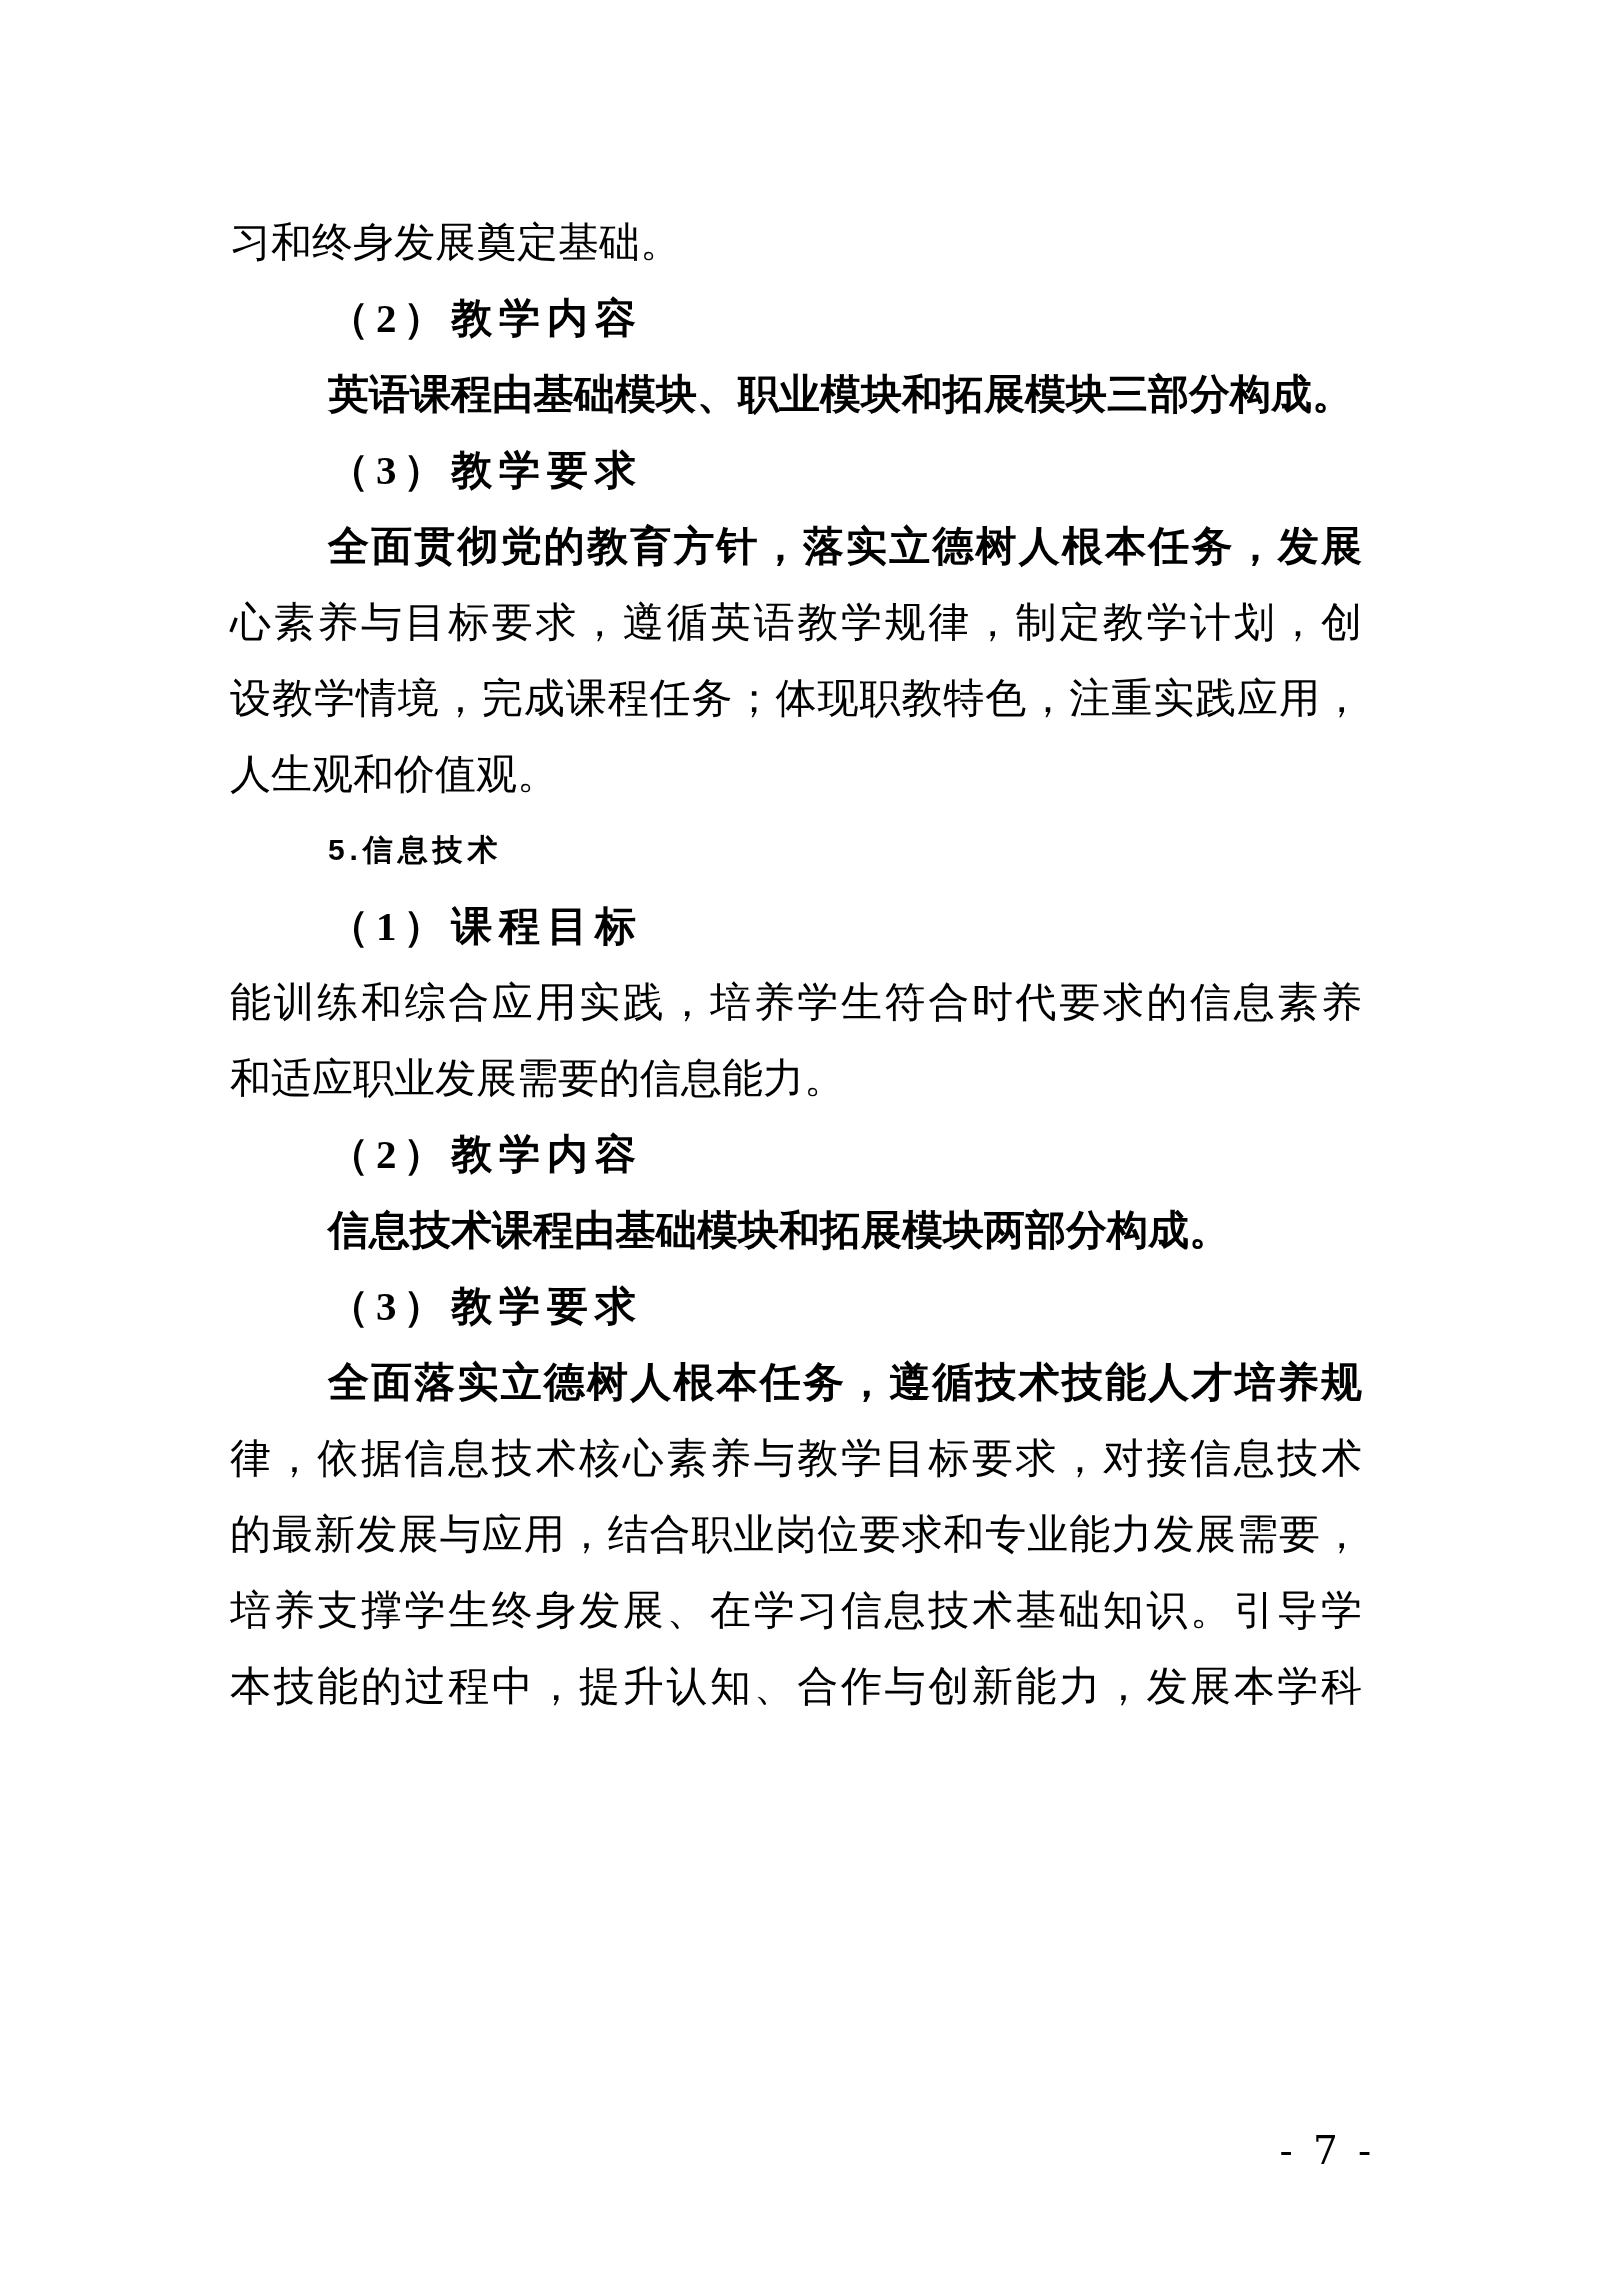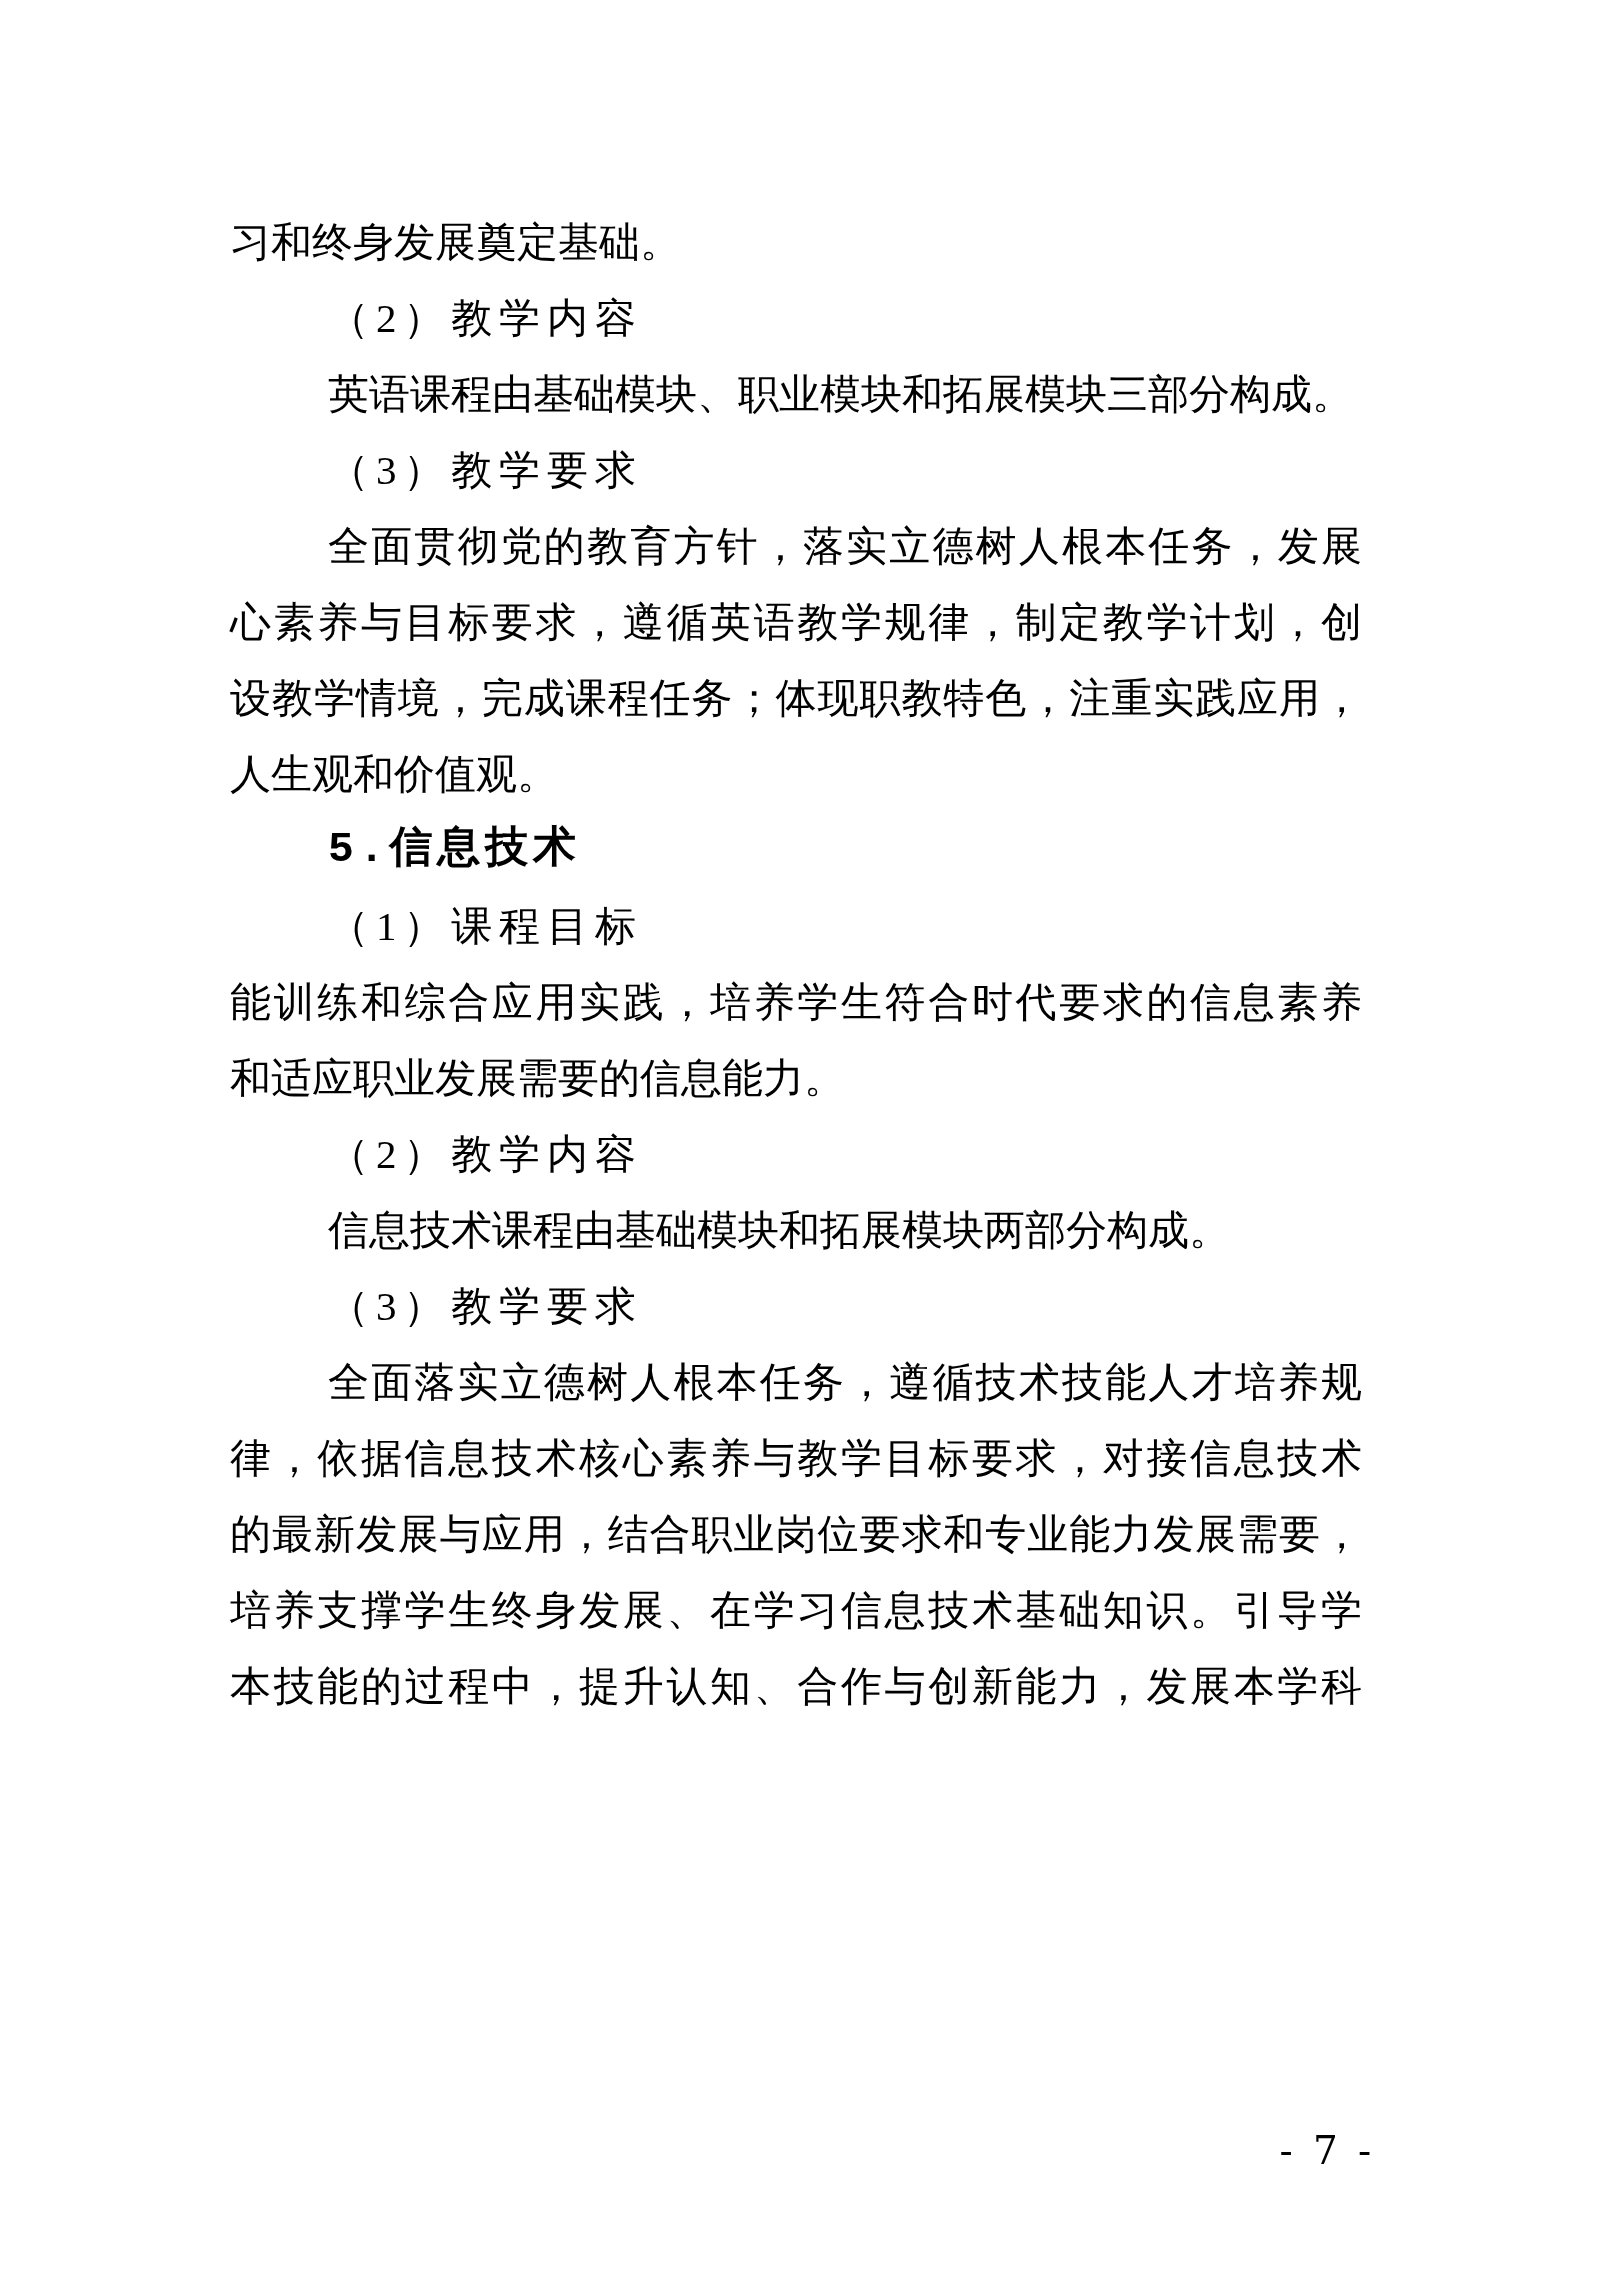--- a/index.html
+++ b/index.html
@@ -33,32 +33,33 @@
     font-size: 41px;
     line-height: 76px;
     height: 76px;
     white-space: normal;
     text-align: left;
     font-family: "Liberation Serif", serif;
     color: #000000;
   }
   .text-line.indent {
     padding-left: 98px;
+    font-weight: bold;
   }
   .text-line.fill {
     text-align: justify;
     text-align-last: justify;
   }
   .text-line.spaced {
     letter-spacing: 6.9px;
   }
   .text-line.bold {
     font-weight: bold;
-    font-family: Liberation Mono, monospace;
-    font-size: 43px;
+    font-family: Liberation Sans, sans-serif;
+    font-size: 30px;
     letter-spacing: 4.9px;
   }
   .page-number {
     position: absolute;
     top: 2129px;
     right: 245px;
     font-family: "DejaVu Serif", "Liberation Serif", serif;
     font-size: 39px;
     line-height: 43px;
     letter-spacing: 3.9px;

